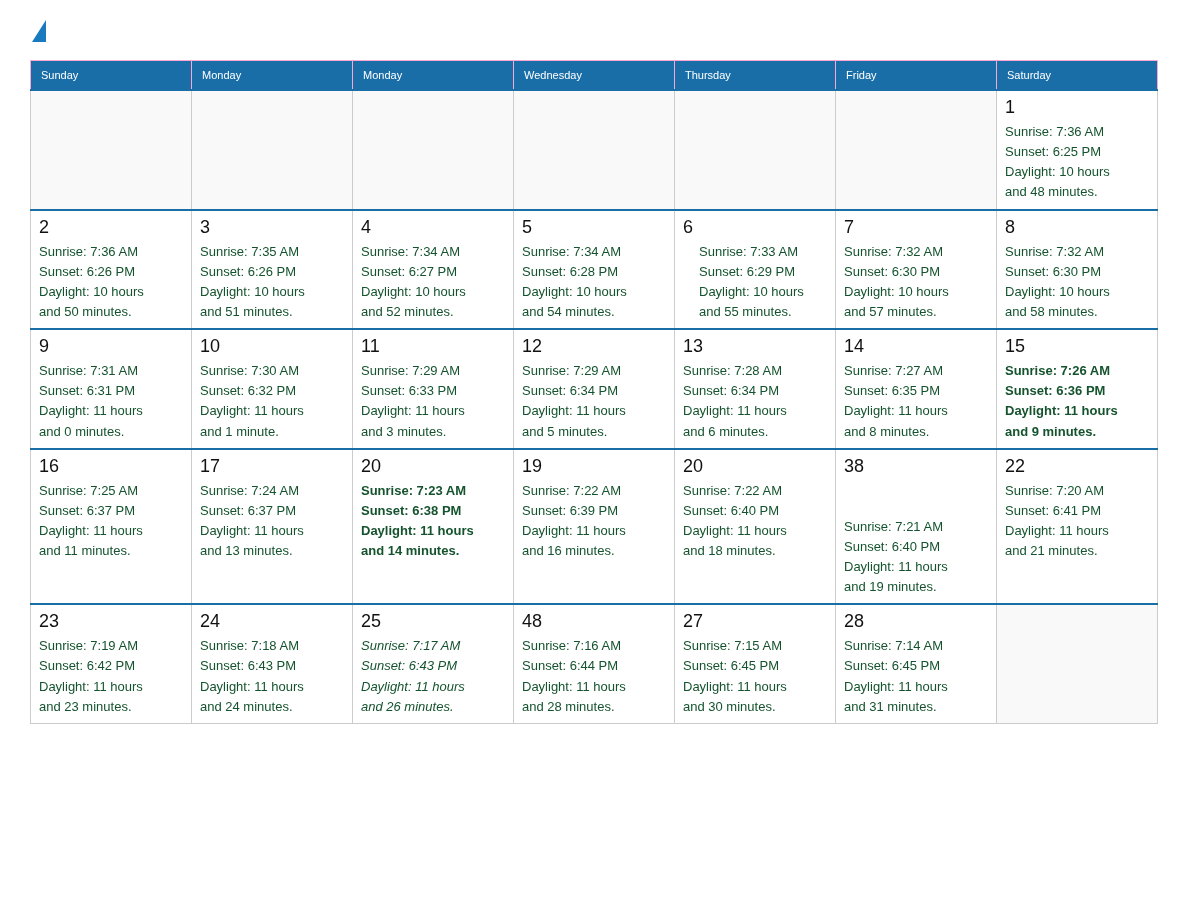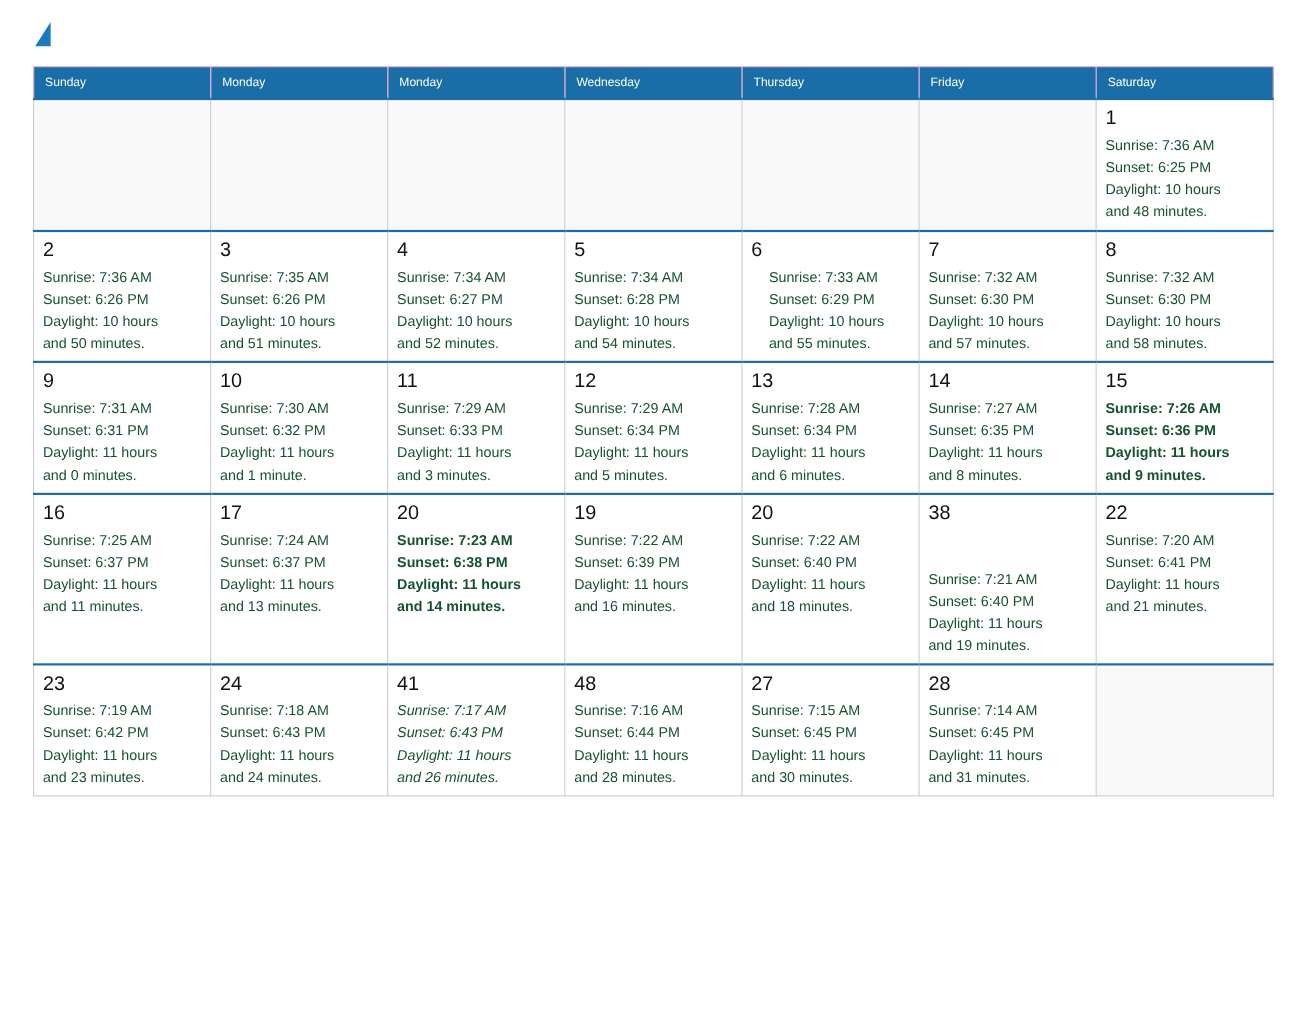--- a/index.html
+++ b/index.html
@@ -312,21 +312,21 @@
 and 23 minutes.</div>
         </td>
         <td>
           <span class="day-num">24</span>
           <div class="day-info" style="white-space: pre-line;">Sunrise: 7:18 AM
 Sunset: 6:43 PM
 Daylight: 11 hours
 and 24 minutes.</div>
         </td>
         <td>
-          <span class="day-num">41</span>
+          <span class="day-num">25</span>
           <div class="day-info" style="white-space: pre-line; font-style: italic;">Sunrise: 7:17 AM
 Sunset: 6:43 PM
 Daylight: 11 hours
 and 26 minutes.</div>
         </td>
         <td>
           <span class="day-num">48</span>
           <div class="day-info" style="white-space: pre-line;">Sunrise: 7:16 AM
 Sunset: 6:44 PM
 Daylight: 11 hours

